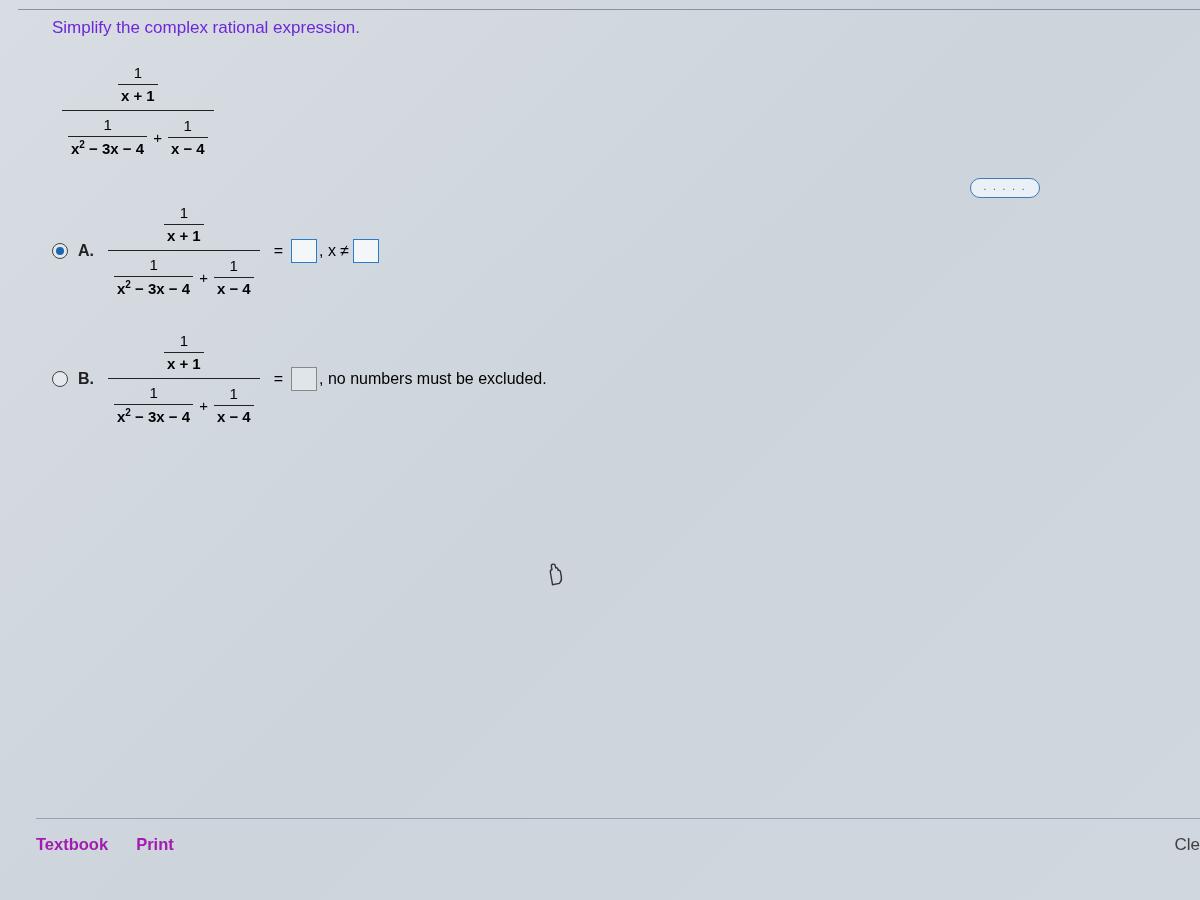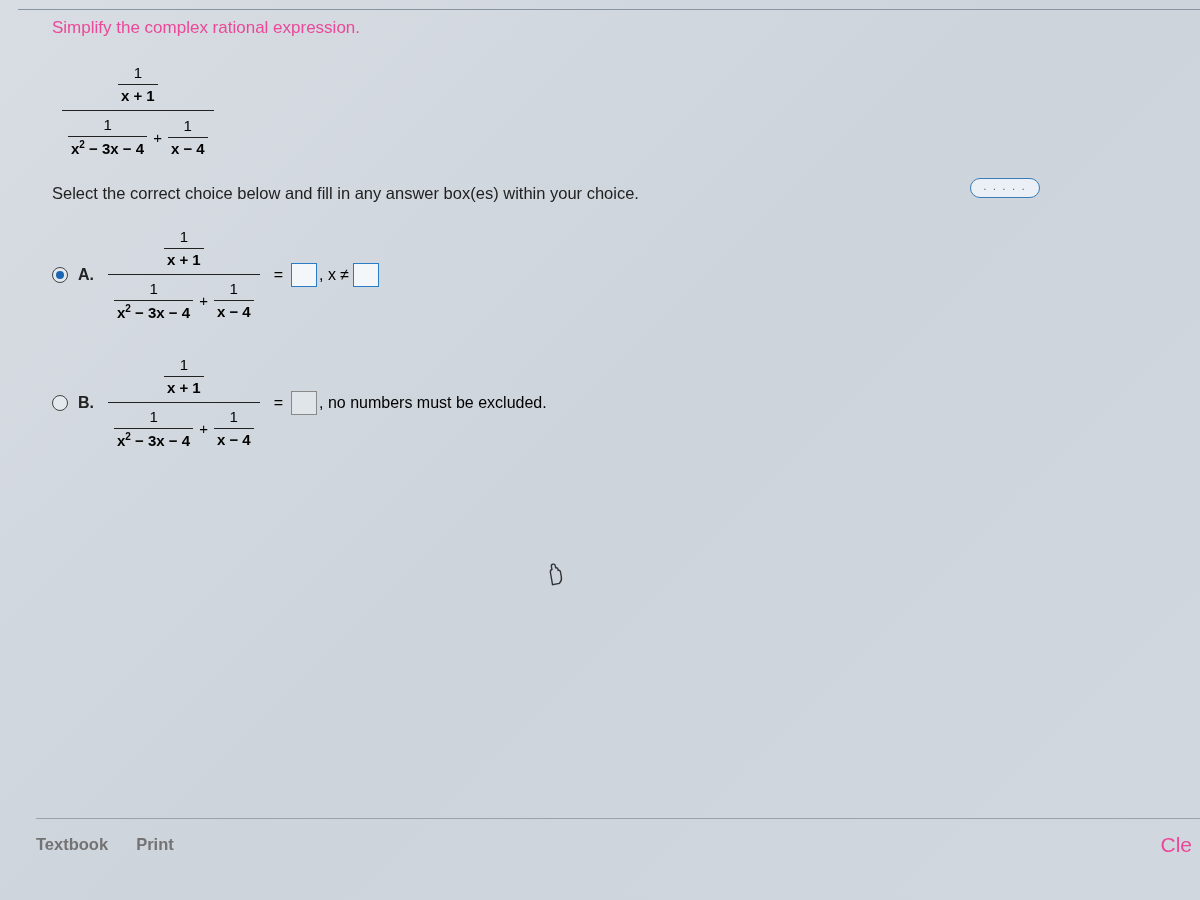--- a/index.html
+++ b/index.html
@@ -10,21 +10,21 @@
     height: 900px;
     padding: 18px 0 0 18px;
     overflow: hidden;
     position: relative;
   }
   .question-panel {
     background: transparent;
   }
   .question-prompt {
     font-size: 17px;
-    color: #ec4899;
+    color: #6d28d9;
     margin-bottom: 14px;
     padding-left: 34px;
   }
   .main-expr {
     margin: 10px 0 22px 44px;
     display: inline-block;
   }
   .hint-pill {
     position: absolute;
     top: 178px;
@@ -132,29 +132,29 @@
     left: 36px;
     right: 0;
     border-top: 1px solid #9aa3ad;
     padding-top: 16px;
     display: flex;
     align-items: center;
   }
   .footer-link {
     font-weight: bold;
     font-size: 16.5px;
-    color: #737373;
+    color: #a21caf;
     margin-right: 28px;
     cursor: pointer;
   }
   .footer-clear {
     position: absolute;
-    right: 8px;
-    font-size: 21px;
-    color: #ec4899;
+    right: 0;
+    font-size: 17px;
+    color: #404040;
   }
   .topbar {
     position: absolute;
     top: 0; left: 18px; right: 0;
     height: 10px;
     border-bottom: 1px solid #8a93a0;
   }
 </style>
 </head>
 <body>
@@ -189,21 +189,20 @@
             <span class="den">x − 4</span>
           </span>
         </span>
       </div>
     </div>
   </div>
 
   <div class="hint-pill">. . . . .</div>
 
   <div class="instruction-block">
-    <div>Select the correct choice below and fill in any answer box(es) within your choice.</div>
   </div>
 
   <div class="choices">
 
     <div class="choice-row">
       <div class="radio selected"></div>
       <div class="choice-label">A.</div>
       <div class="bigfrac">
         <div class="top">
           <span class="frac">

